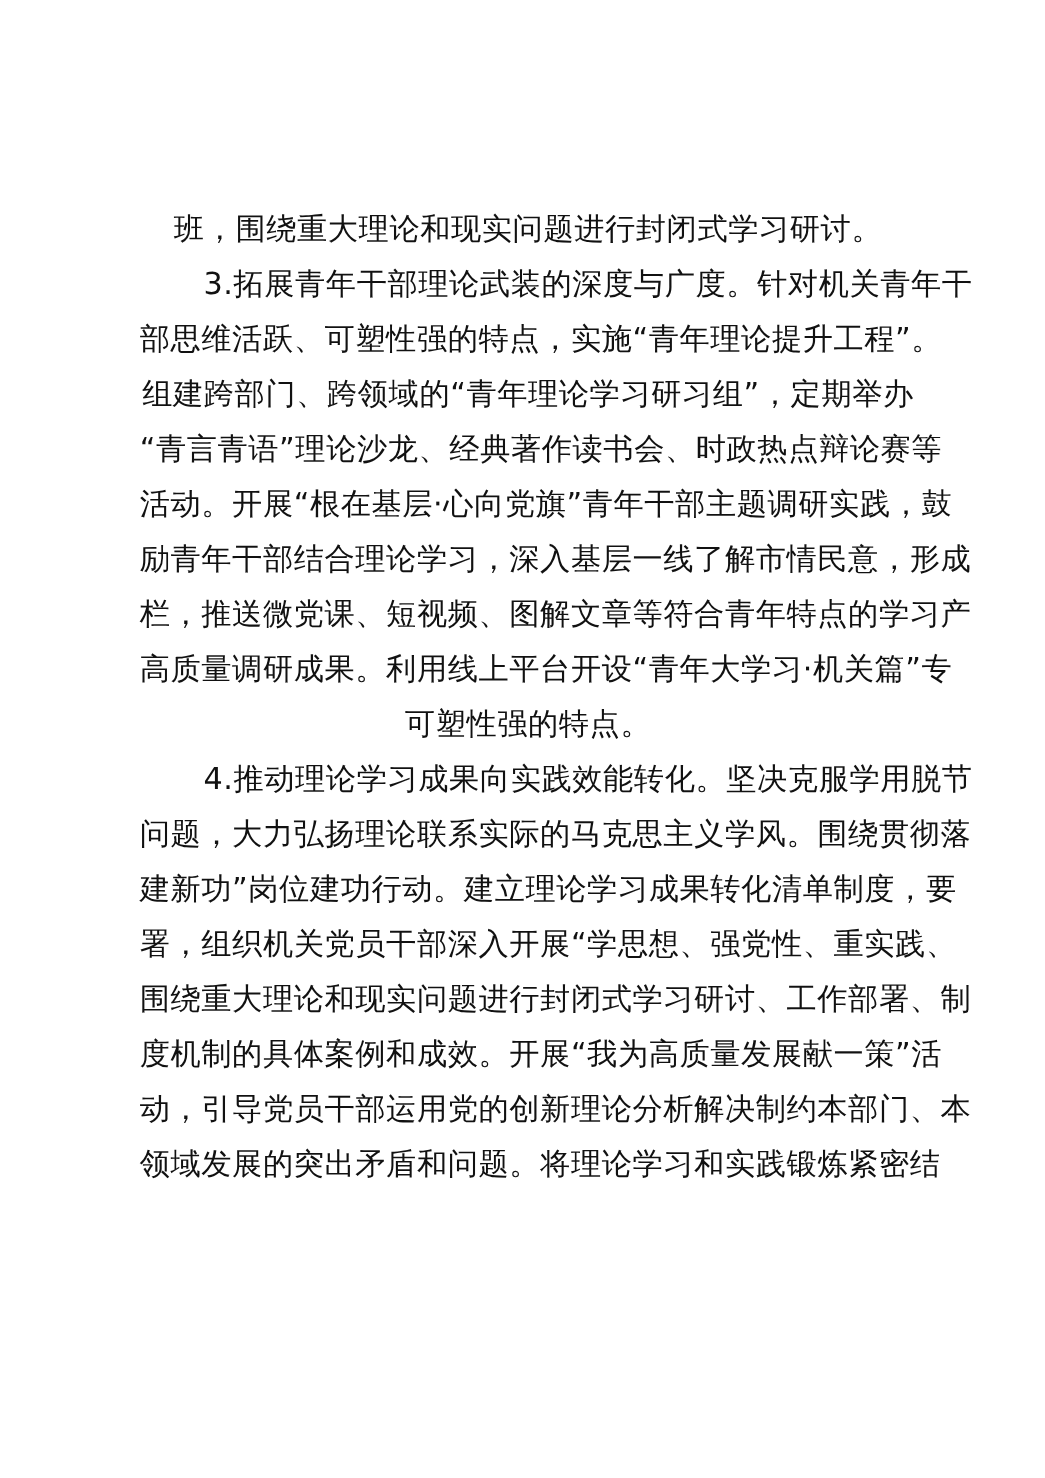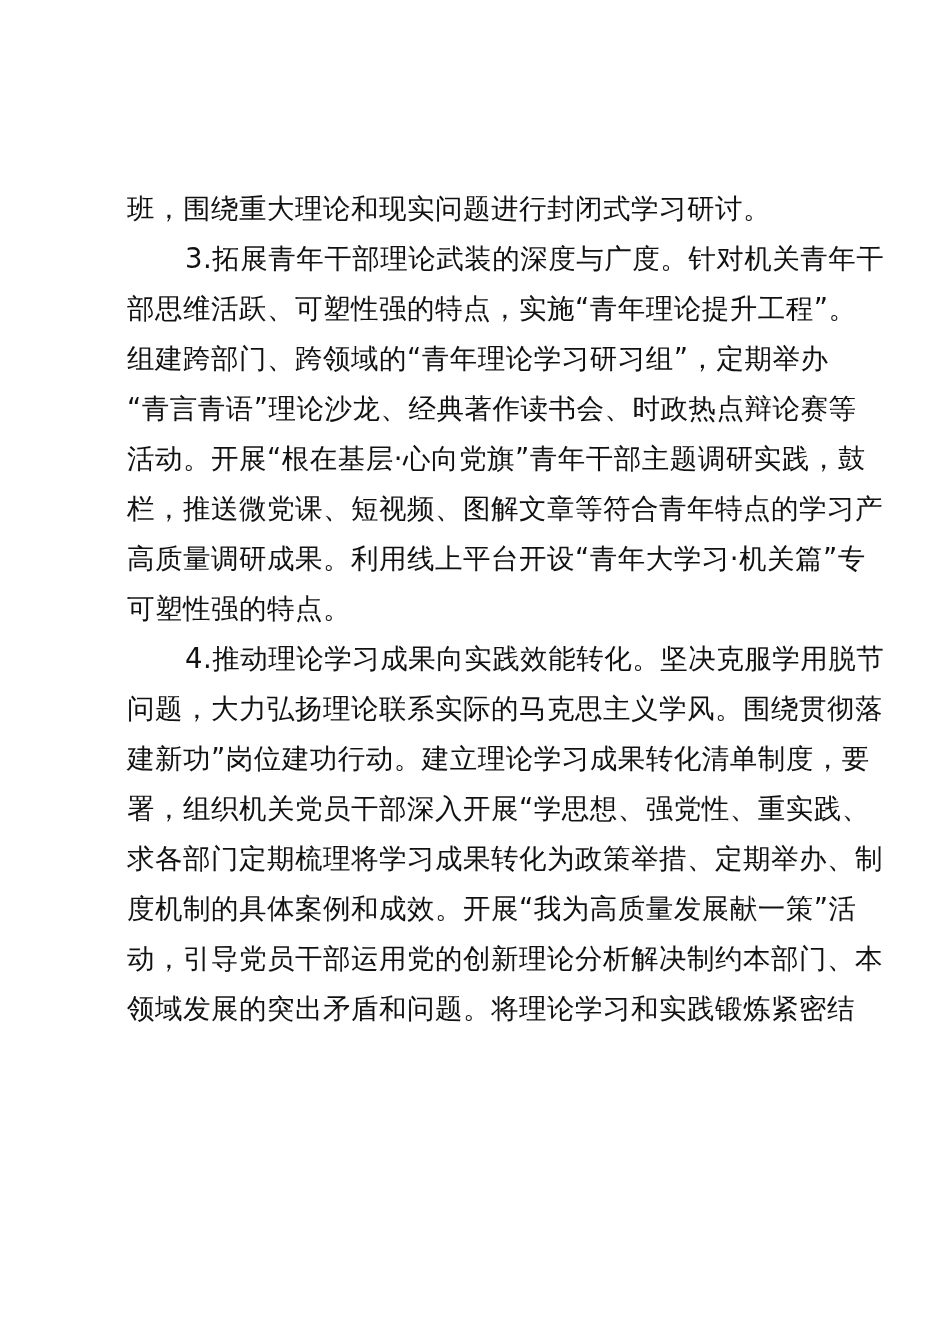--- a/index.html
+++ b/index.html
@@ -21,20 +21,21 @@
       top: 0;
       width: 950px;
       height: 1344px;
       background: #ffffff;
     }
     .text-body {
       position: absolute;
       left: 127px;
       top: 183px;
       width: 706px;
+      text-align: center;
     }
     .line {
       height: 50px;
       line-height: 50px;
       font-size: 27.5px;
       white-space: nowrap;
       letter-spacing: 0.5px;
     }
     .line.indent {
       padding-left: 58px;
@@ -44,25 +45,26 @@
 <body>
 
 <div class="page">
   <div class="text-body">
     <div class="line">班，围绕重大理论和现实问题进行封闭式学习研讨。</div>
     <div class="line indent">3.拓展青年干部理论武装的深度与广度。针对机关青年干</div>
     <div class="line">部思维活跃、可塑性强的特点，实施“青年理论提升工程”。</div>
     <div class="line">组建跨部门、跨领域的“青年理论学习研习组”，定期举办</div>
     <div class="line">“青言青语”理论沙龙、经典著作读书会、时政热点辩论赛等</div>
     <div class="line">活动。开展“根在基层·心向党旗”青年干部主题调研实践，鼓</div>
+    <div class="line">励青年干部结合理论学习，深入基层一线了解市情民意，形成</div>
     <div class="line">栏，推送微党课、短视频、图解文章等符合青年特点的学习产</div>
     <div class="line">高质量调研成果。利用线上平台开设“青年大学习·机关篇”专</div>
     <div class="line">可塑性强的特点。</div>
     <div class="line indent">4.推动理论学习成果向实践效能转化。坚决克服学用脱节</div>
     <div class="line">问题，大力弘扬理论联系实际的马克思主义学风。围绕贯彻落</div>
     <div class="line">建新功”岗位建功行动。建立理论学习成果转化清单制度，要</div>
     <div class="line">署，组织机关党员干部深入开展“学思想、强党性、重实践、</div>
-    <div class="line">求各部门定期梳理将学习成果转化为政策举措、定期举办、制</div>
+    <div class="line">围绕重大理论和现实问题进行封闭式学习研讨、工作部署、制</div>
     <div class="line">度机制的具体案例和成效。开展“我为高质量发展献一策”活</div>
     <div class="line">动，引导党员干部运用党的创新理论分析解决制约本部门、本</div>
     <div class="line">领域发展的突出矛盾和问题。将理论学习和实践锻炼紧密结</div>
   </div>
 </div>
 
 </body></html>

